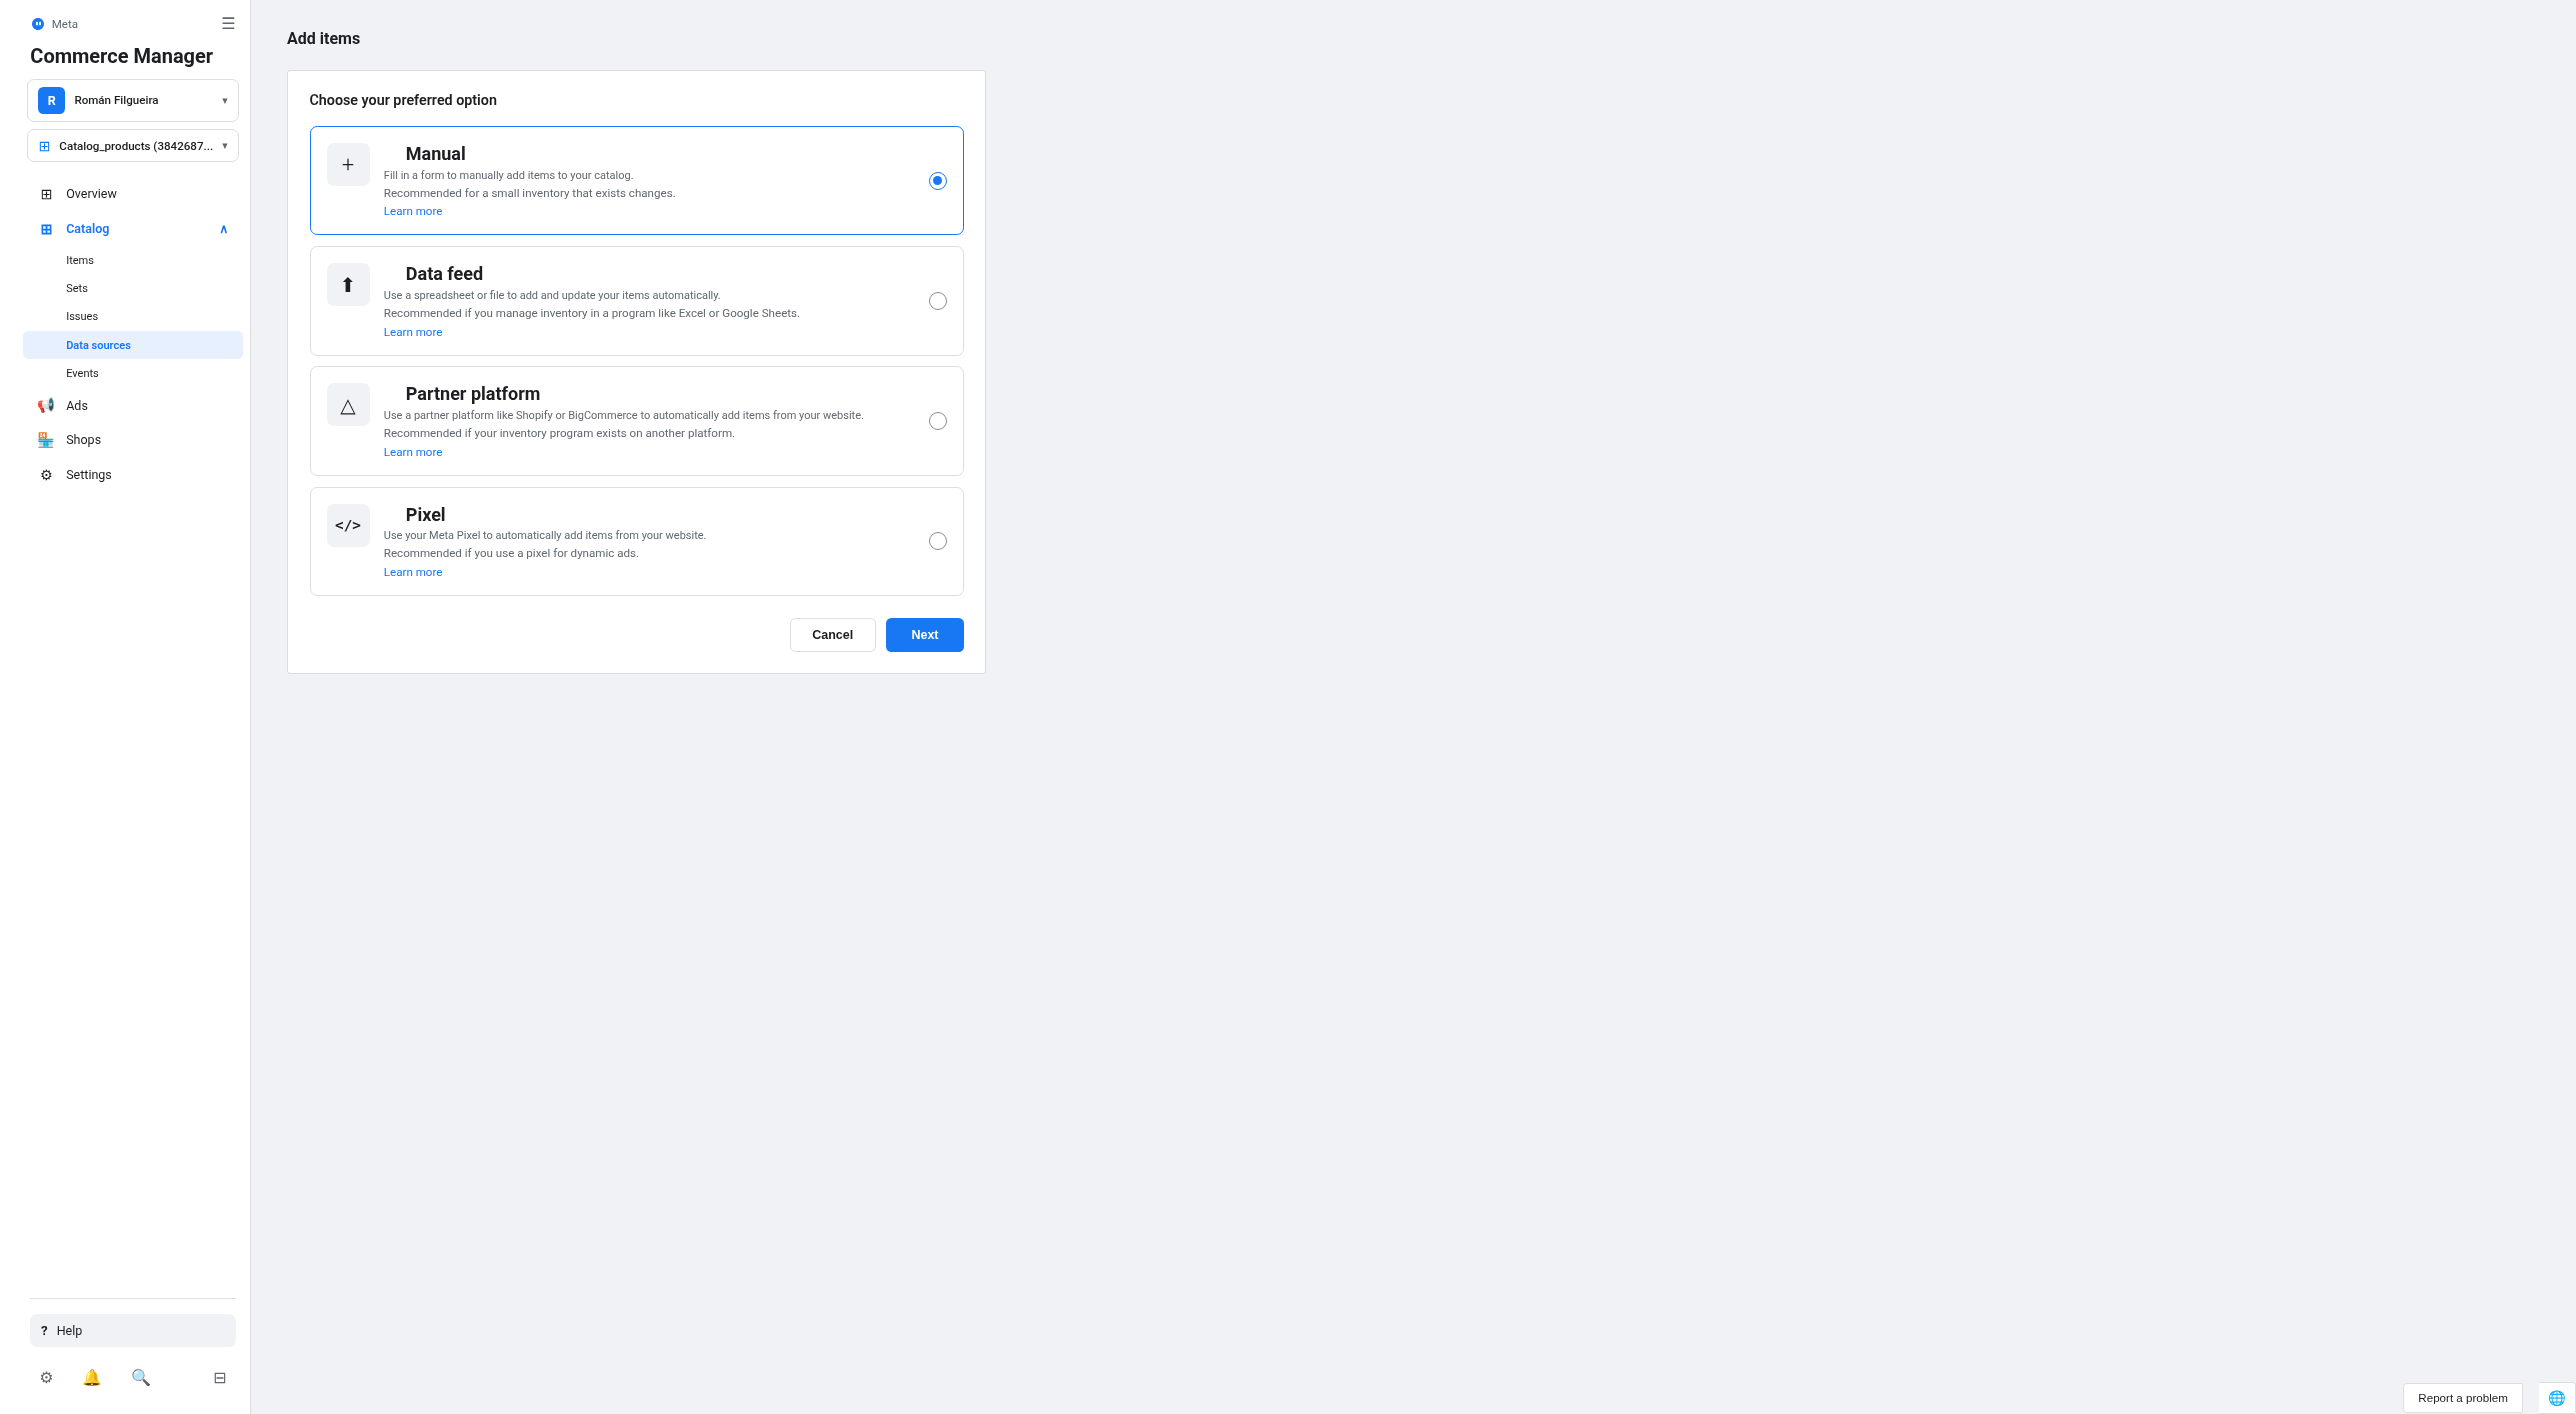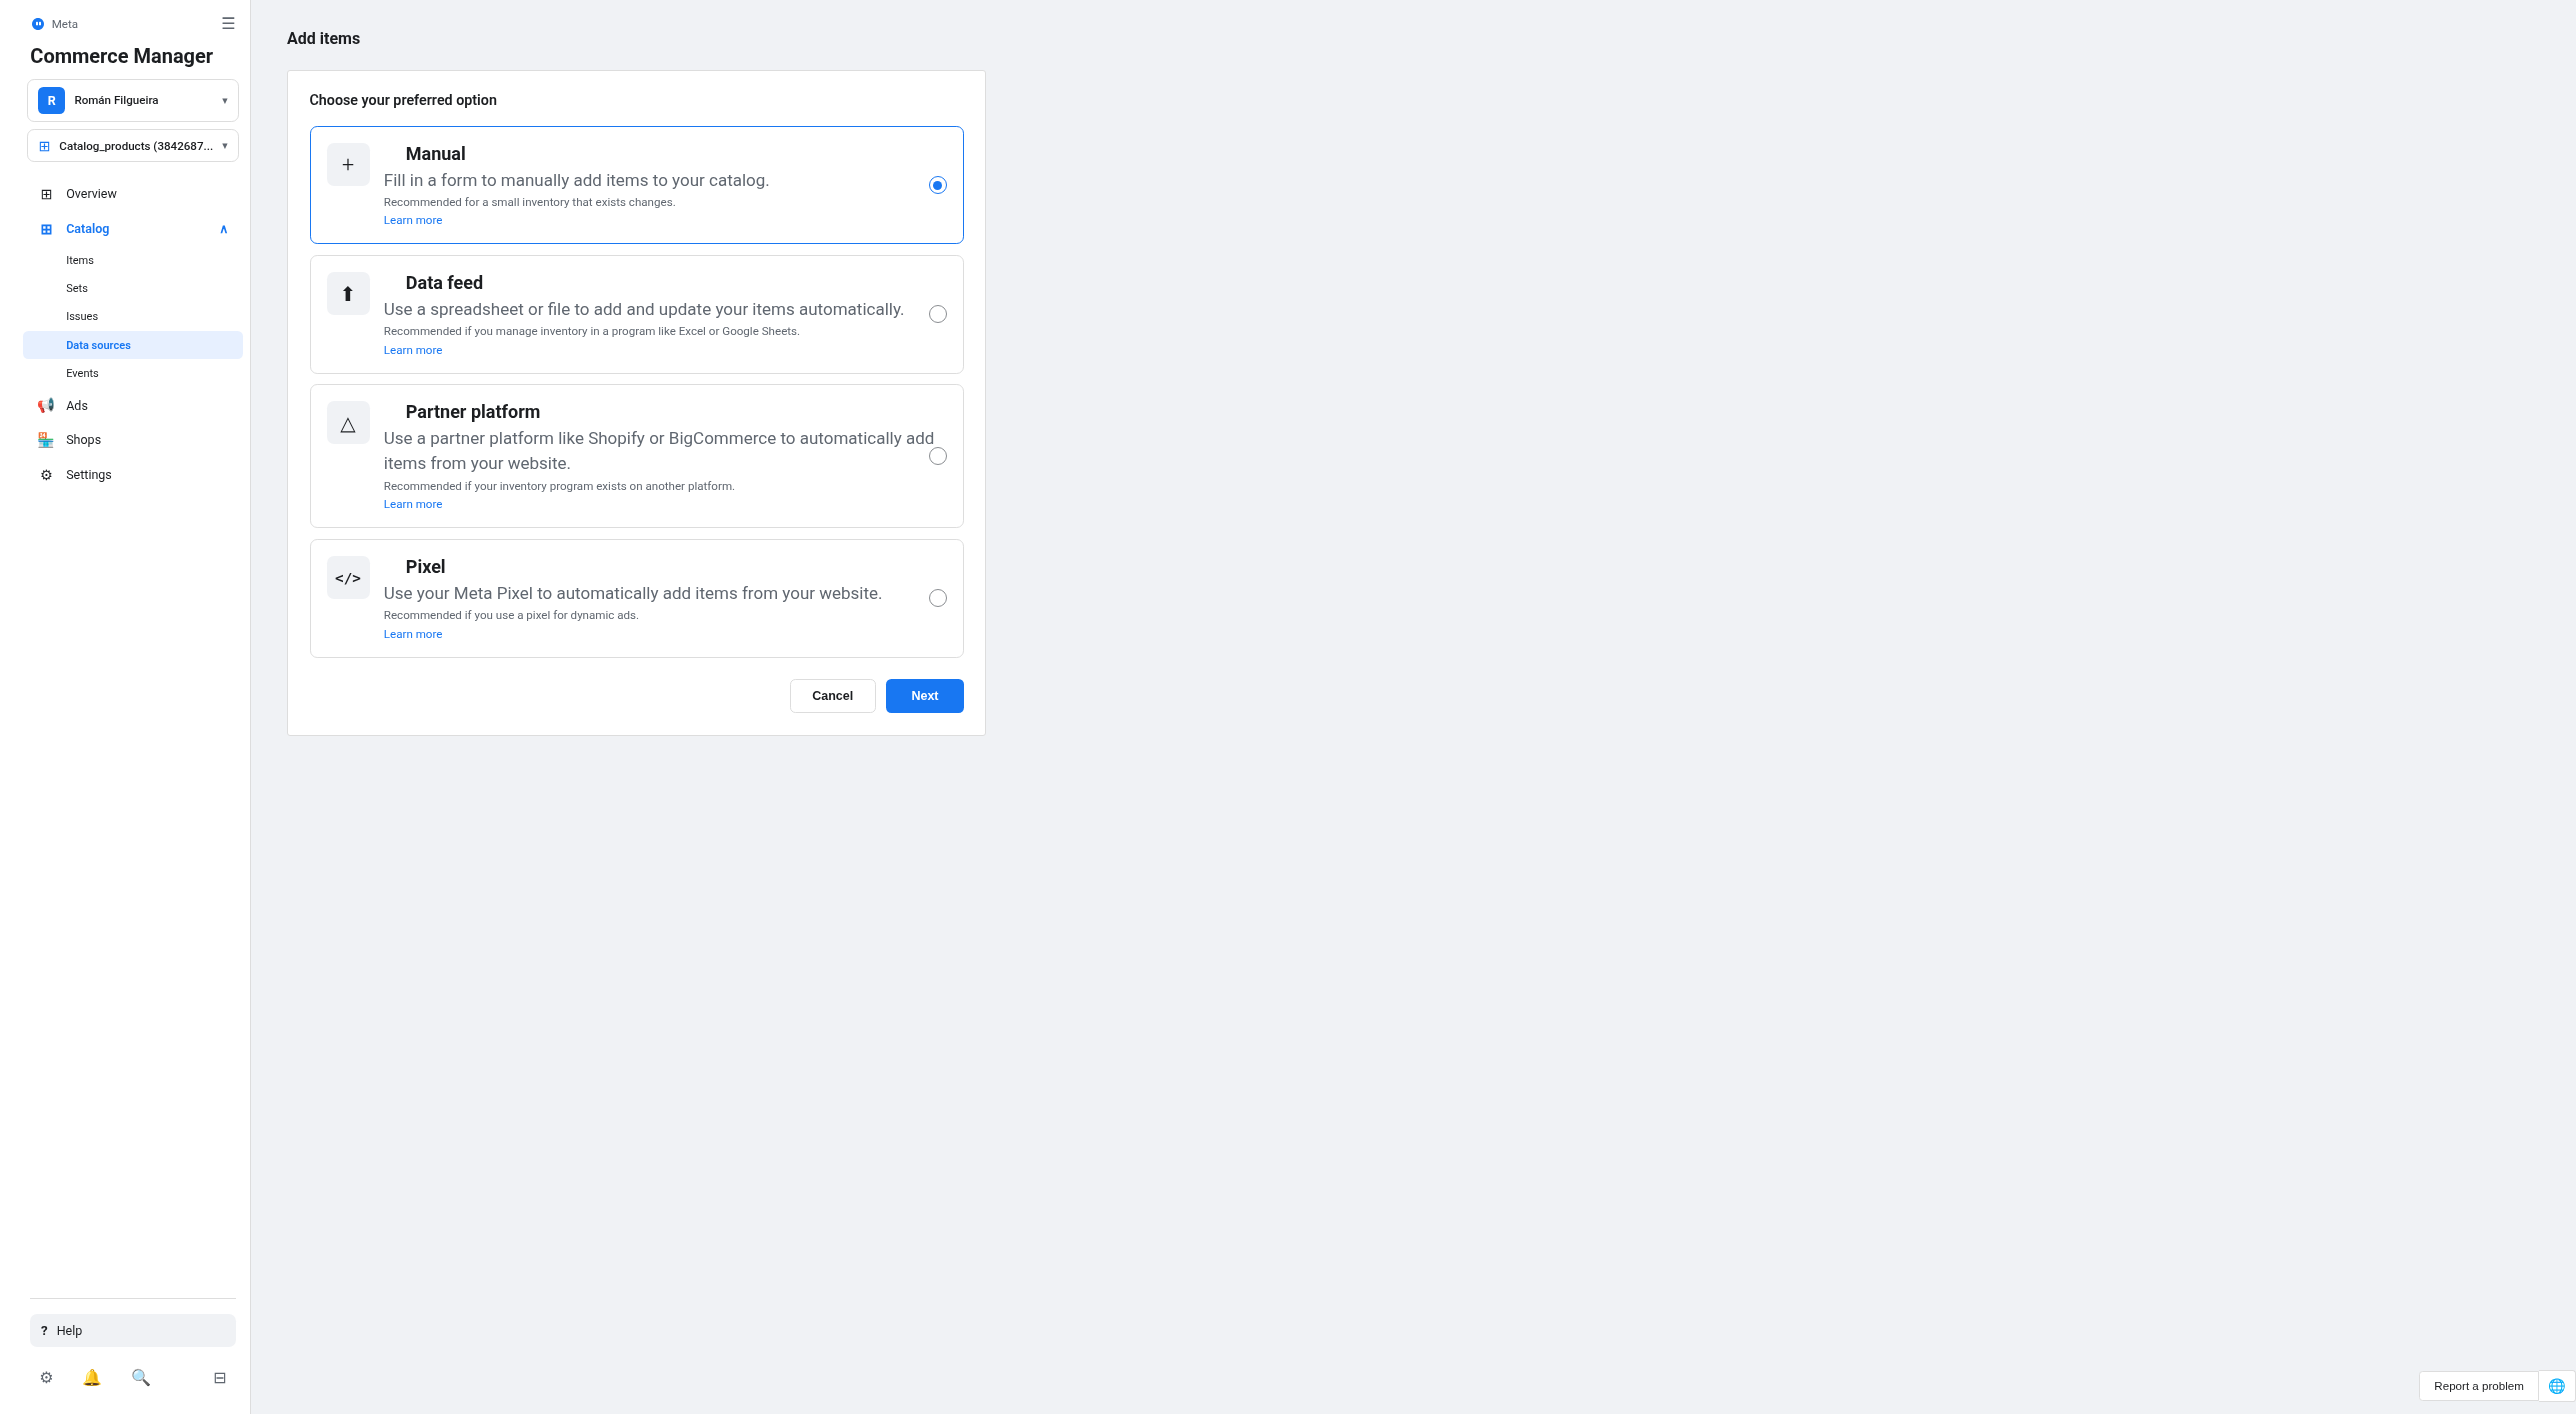--- a/index.html
+++ b/index.html
@@ -225,21 +225,21 @@
     }
     .option-content { flex: 1; }
     .option-title {
       font-size: 18px;
       font-weight: 700;
       margin-bottom: 3.6px;
       color: #1c1e21;
       margin-left: 22px;
     }
     .option-desc {
-      font-size: 17px;
+      font-size: 11px;
       color: #606770;
       margin-bottom: 1.8px;
       line-height: 1.5;
     }
     .option-rec {
       font-size: 11.6px;
       color: #606770;
       margin-bottom: 3.6px;
     }
     .option-learn {
@@ -301,25 +301,25 @@
       background: #1877f2;
       color: #fff;
       font-size: 12.5px;
       font-weight: 600;
       cursor: pointer;
     }
 
     
     .report-bar {
       position: fixed;
-      bottom: 12px;
+      bottom: 0;
       right: 0;
       display: flex;
       align-items: center;
-      gap: 0;
+      gap: 16px;
     }
     .report-problem-btn {
       padding: 7.2px 14.3px;
       background: #fff;
       border: 0.9px solid #ddd;
       border-radius: 3.6px 0 0 3.6px;
       font-size: 11.6px;
       cursor: pointer;
       color: #1c1e21;
     }

